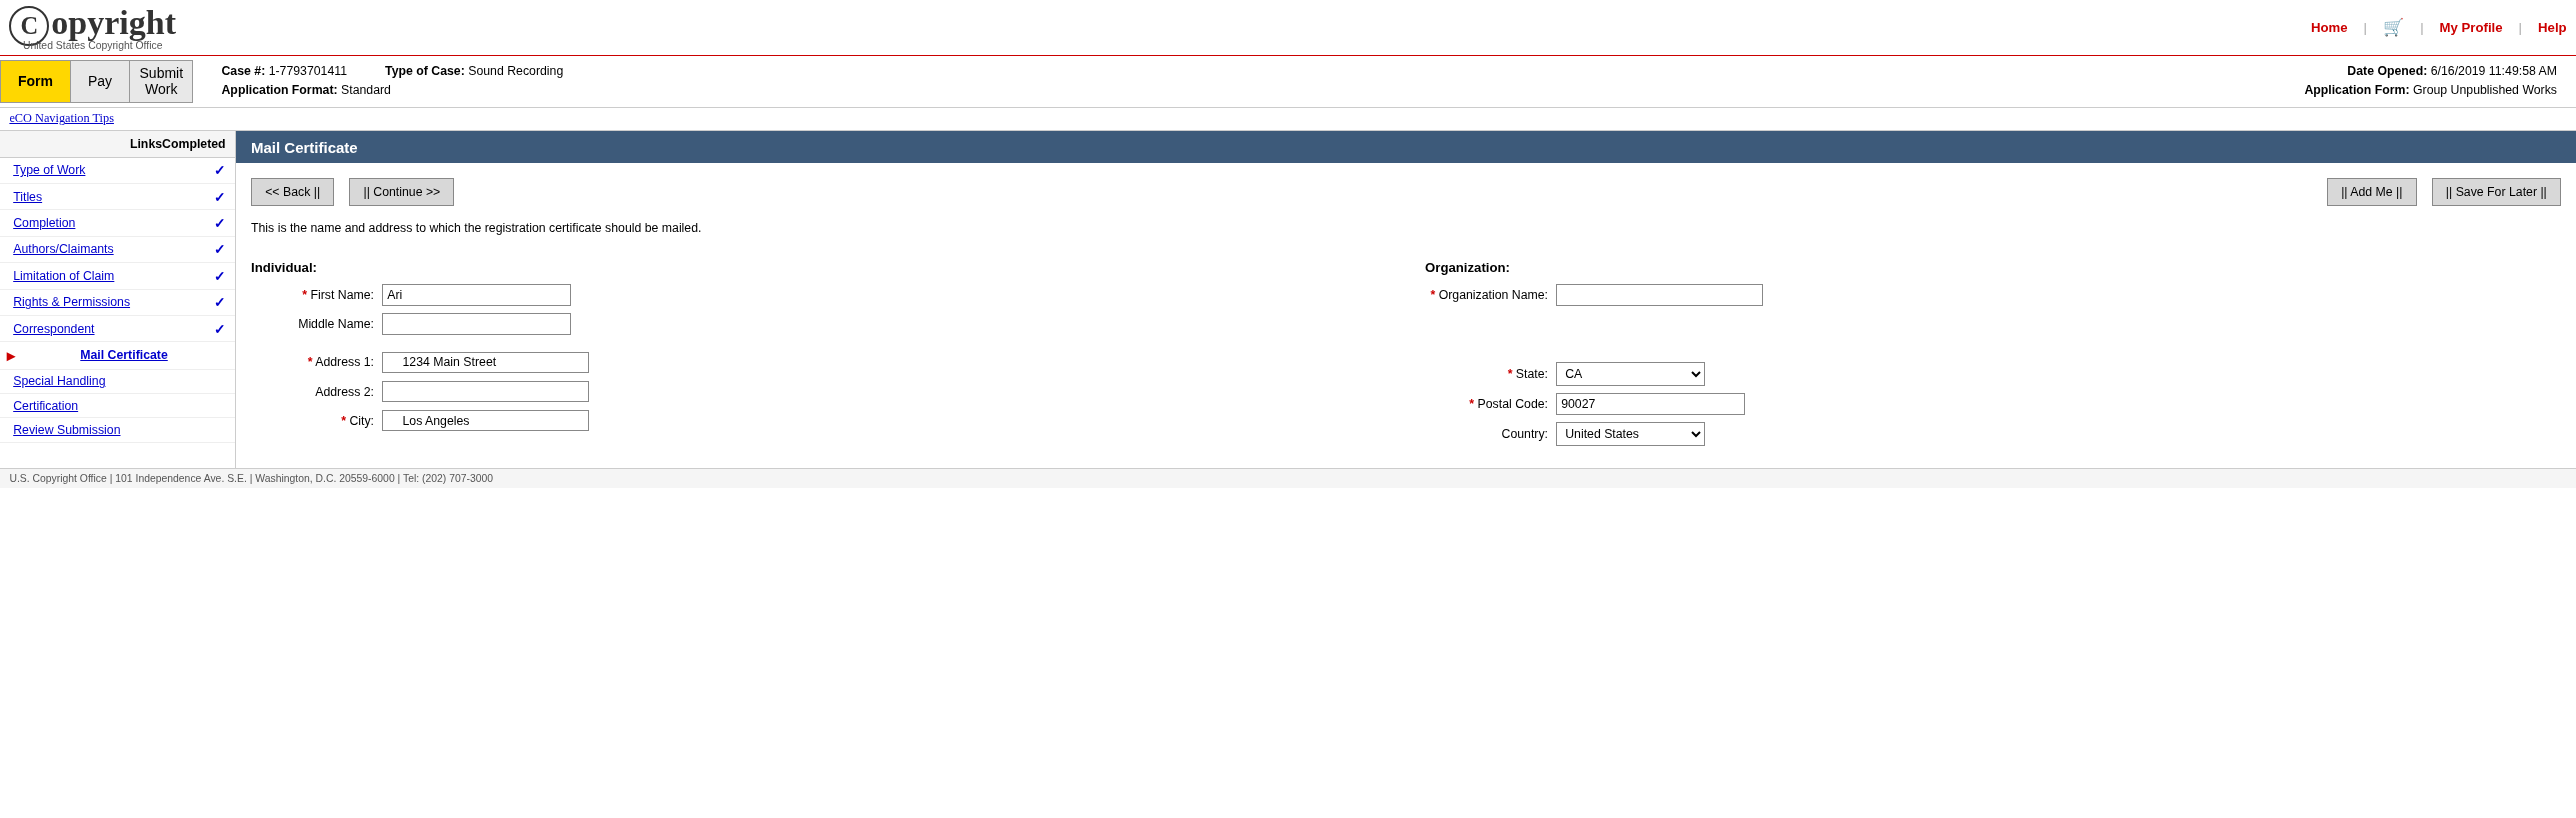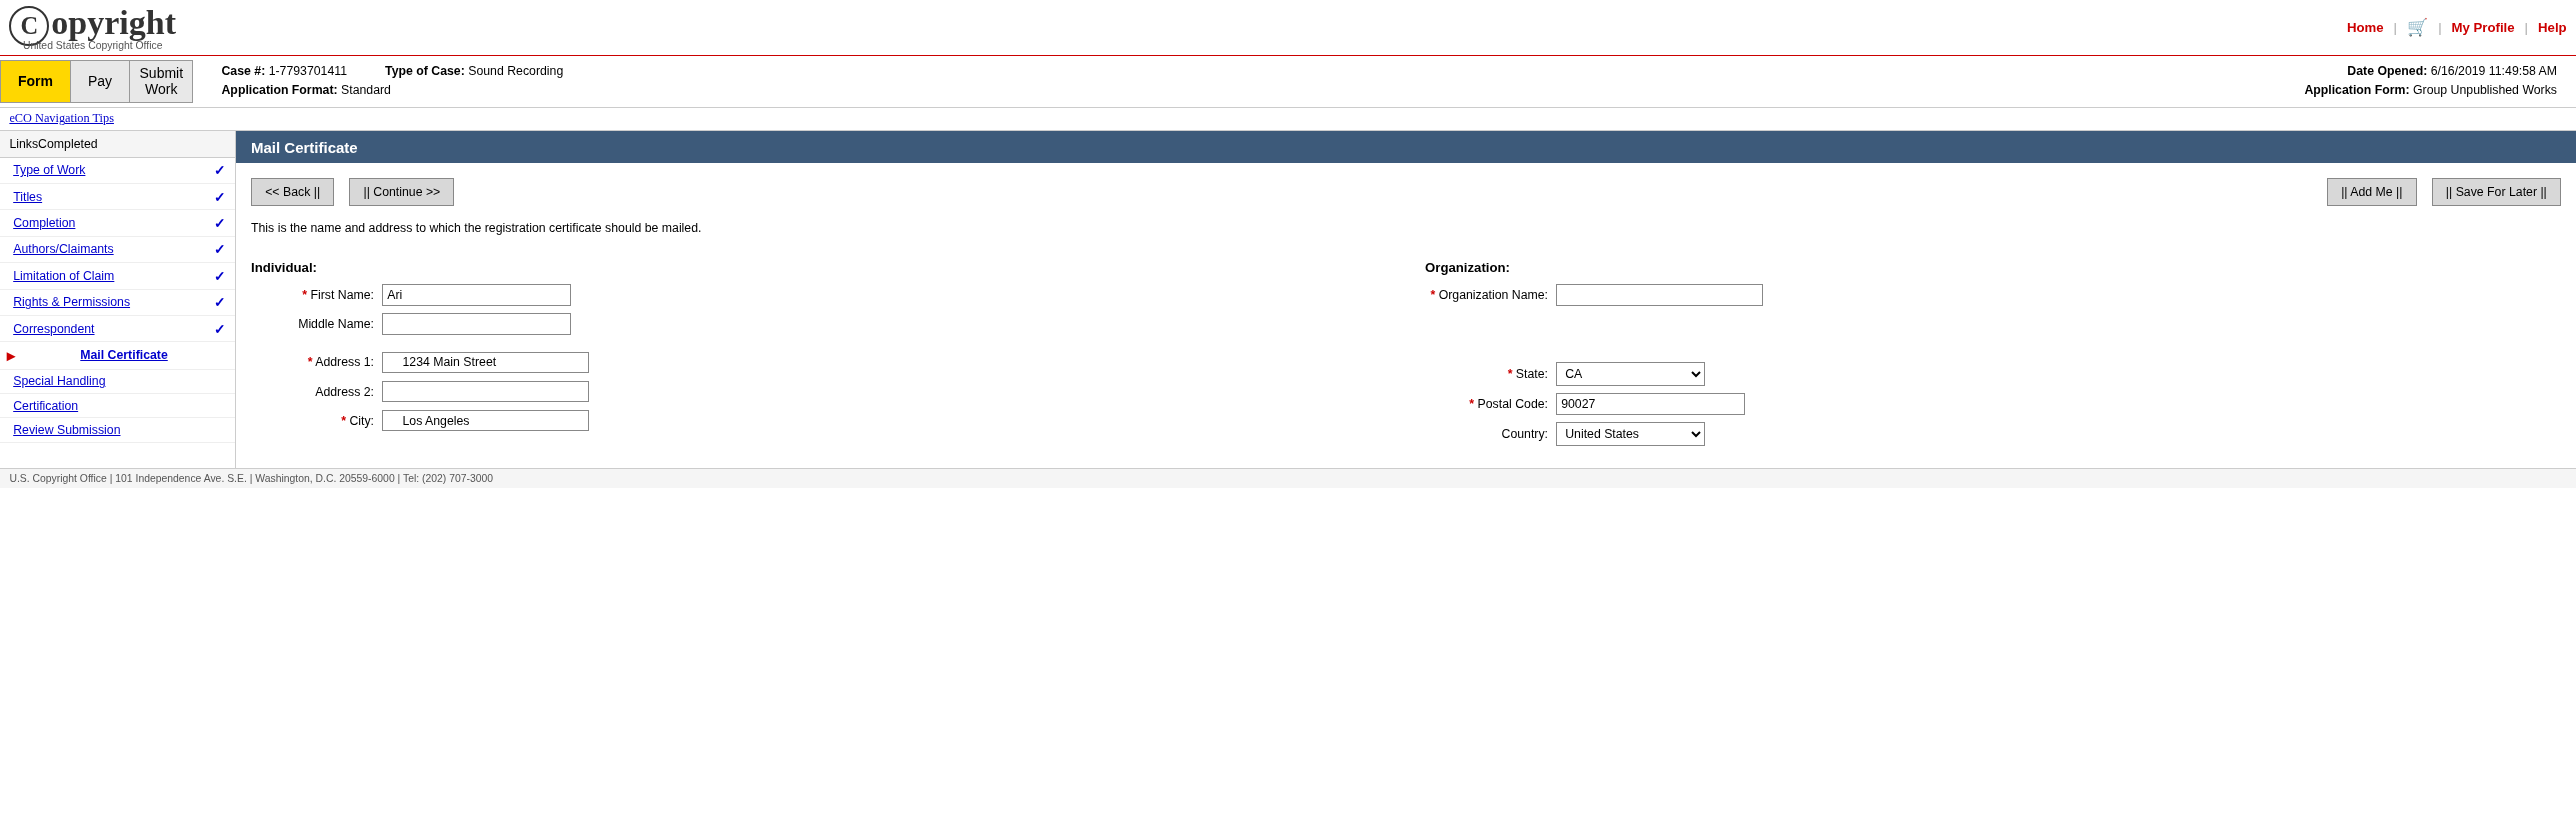--- a/index.html
+++ b/index.html
@@ -3,21 +3,21 @@
   <meta charset="utf-8">
   <style>
     * { box-sizing: border-box; margin: 0; padding: 0; }
     body { font-family: Arial, sans-serif; font-size: 12.3px; background: #fff; }
 
     
     #header { display: flex; justify-content: space-between; align-items: center; padding: 3.8px 9.4px; border-bottom: 1.9px solid #cc0000; background: #fff; }
     #logo-area { display: flex; align-items: center; }
     #logo-text { font-size: 34px; font-weight: bold; color: #333; font-family: Georgia, serif; }
     #logo-text span.c-circle { display: inline-flex; align-items: center; justify-content: center; width: 40px; height: 40px; border-radius: 50%; background: #fff; border: 2.8px solid #333; font-size: 24.5px; font-weight: bold; color: #333; margin-right: 1.9px; }
-    #top-nav { display: flex; align-items: center; gap: 10px; font-size: 13.2px; justify-content: flex-end; }
+    #top-nav { display: flex; align-items: center; gap: 16px; font-size: 13.2px; justify-content: flex-end; }
     #top-nav a { color: #cc0000; text-decoration: none; font-weight: bold; }
     #top-nav .separator { color: #aaa; }
 
     
     #toolbar { display: flex; align-items: stretch; background: #fff; border-bottom: 0.9px solid #ccc; padding: 3.8px 0; }
     #form-pay-submit { display: flex; }
     .tab-form { background: #FFD700; border: 1.9px solid #999; padding: 5.7px 17px; font-weight: bold; font-size: 14px; cursor: pointer; }
     .tab-pay { background: #e8e8e8; border: 1.9px solid #999; border-left: none; padding: 5.7px 17px; font-size: 14px; cursor: pointer; }
     .tab-submit { background: #e8e8e8; border: 1.9px solid #999; border-left: none; padding: 3.8px 9.4px; font-size: 14px; cursor: pointer; text-align: center; line-height: 1.2; }
     #case-info { flex: 1; display: flex; flex-direction: column; justify-content: center; padding-left: 28px; font-size: 12.3px; line-height: 1.6; }
@@ -27,21 +27,21 @@
 
     
     #nav-tips-row { padding: 3.8px 9.4px; border-bottom: 0.9px solid #ccc; }
     #nav-tips-row a { color: #0000cc; font-size: 12.3px; text-decoration: underline; font-family: Liberation Serif, serif; }
 
     
     #main { display: flex; }
 
     
     #sidebar { width: 236px; min-width: 236px; border-right: 0.9px solid #ccc; padding: 0; font-size: 12.3px; }
-    #sidebar-header { display: flex; justify-content: flex-start; padding: 5.7px 9.4px; border-bottom: 0.9px solid #ccc; background: #f5f5f5; font-weight: normal; }
+    #sidebar-header { display: flex; justify-content: flex-end; padding: 5.7px 9.4px; border-bottom: 0.9px solid #ccc; background: #f5f5f5; font-weight: bold; }
     .sidebar-item { display: flex; justify-content: space-between; align-items: center; padding: 4.7px 9.4px 4.7px 13.2px; border-bottom: 0.9px solid #eee; }
     .sidebar-item a { color: #0000cc; text-decoration: underline; cursor: pointer; }
     .sidebar-item.active { display: flex; align-items: center; padding-left: 3.8px; }
     .sidebar-item.active .arrow { color: #cc0000; margin-right: 3.8px; font-size: 15px; }
     .sidebar-item.active a { font-weight: bold; }
     .checkmark { color: #0000cc; font-weight: bold; font-size: 14px; }
 
     
     #content { flex: 1; padding: 0; }
     #content-header { background: #3d5a7a; color: #fff; padding: 7.5px 15px; font-size: 15px; font-weight: bold; }

